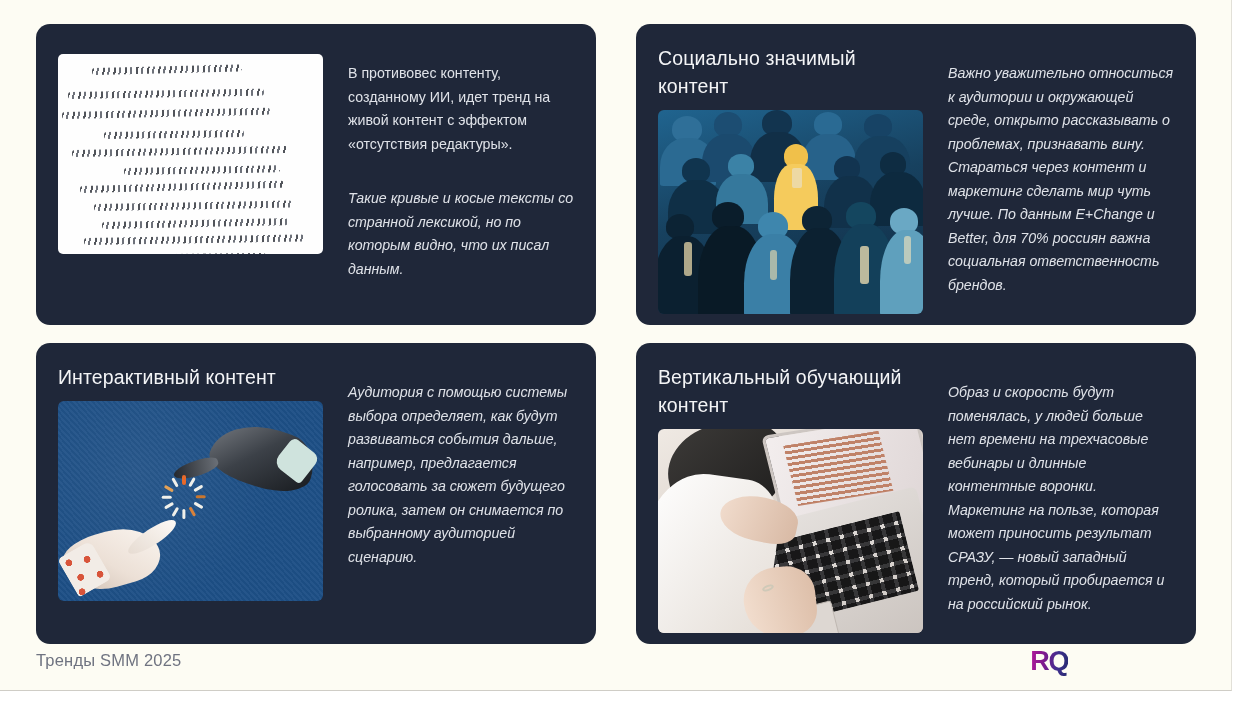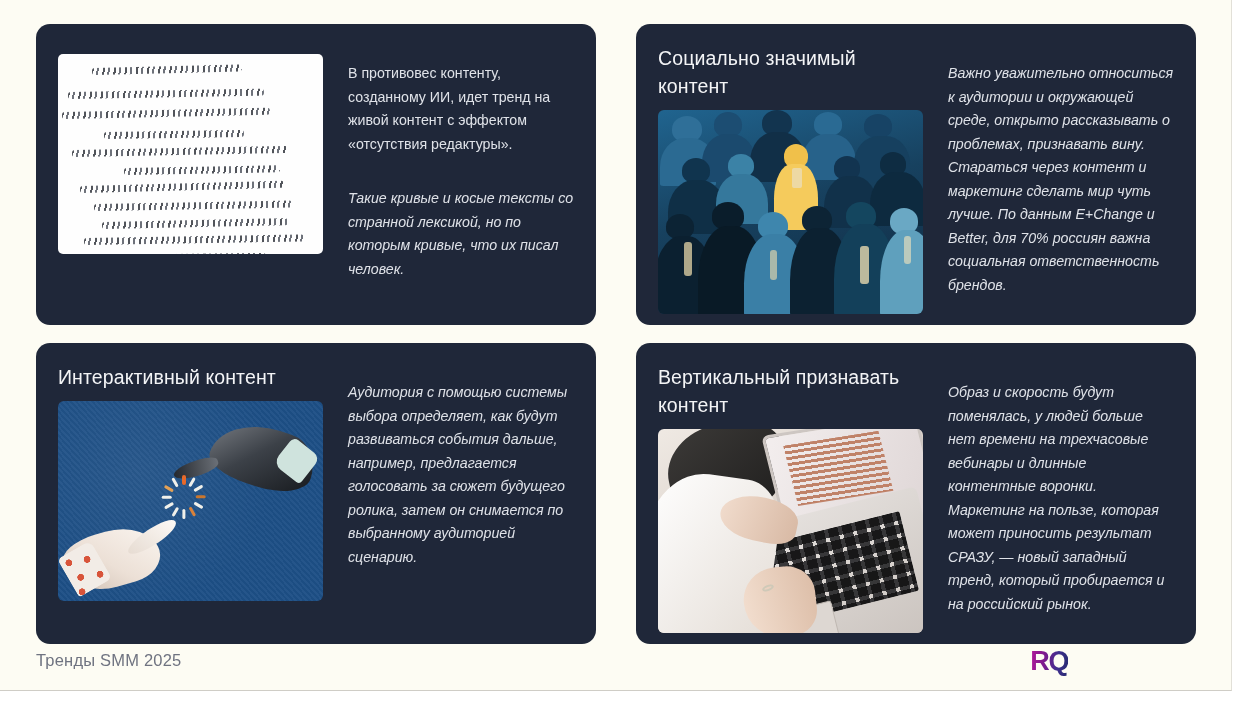--- a/index.html
+++ b/index.html
@@ -310,21 +310,21 @@
         <div class="hw-line" style="left:14px;top:96px;width:216px;transform:rotate(-1.1deg)"></div>
         <div class="hw-line" style="left:66px;top:114px;width:156px;transform:rotate(-1deg)"></div>
         <div class="hw-line" style="left:22px;top:132px;width:204px;transform:rotate(-1.5deg)"></div>
         <div class="hw-line" style="left:36px;top:150px;width:198px;transform:rotate(-1deg)"></div>
         <div class="hw-line" style="left:44px;top:168px;width:186px;transform:rotate(-1.2deg)"></div>
         <div class="hw-line" style="left:26px;top:184px;width:220px;transform:rotate(-.9deg)"></div>
         <div class="hw-line" style="left:112px;top:200px;width:96px;transform:rotate(-.6deg)"></div>
       </div>
       <div class="card-body">
         <p>В противовес контенту, созданному ИИ, идет тренд на живой контент с эффектом «отсутствия редактуры».</p>
-        <p>Такие кривые и косые тексты со странной лексикой, но по которым кривые, что их писал человек.</p>
+        <p>Такие кривые и косые тексты со странной лексикой, но по которым видно, что их писал данным.</p>
       </div>
     </div>
 
     <div class="card tall">
       <div class="card-title">Социально значимый контент</div>
       <div class="card-media crowd">
 
         <div class="c-head" style="left:14px;top:6px;width:30px;height:26px;background:#2f6f98"></div>
         <div class="c-body" style="left:2px;top:28px;width:56px;height:48px;background:#2b6a92"></div>
         <div class="c-head" style="left:56px;top:2px;width:28px;height:25px;background:#1c4d72"></div>
@@ -396,21 +396,21 @@
           <i style="transform:rotate(300deg);background:#e3a156"></i>
           <i style="transform:rotate(330deg);background:#f0f0ea"></i>
         </div>
       </div>
       <div class="card-body">
         <p>Аудитория с помощью системы выбора определяет, как будут развиваться события дальше, например, предлагается голосовать за сюжет будущего ролика, затем он снимается по выбранному аудиторией сценарию.</p>
       </div>
     </div>
 
     <div class="card tall">
-      <div class="card-title">Вертикальный признавать контент</div>
+      <div class="card-title">Вертикальный обучающий контент</div>
       <div class="card-media laptop">
         <div class="lp-knee"></div>
         <div class="lp-screen">
           <div class="lp-text"></div>
         </div>
         <div class="lp-base">
           <div class="lp-keys"></div>
           <div class="lp-trackpad"></div>
         </div>
         <div class="lp-sleeve"></div>

